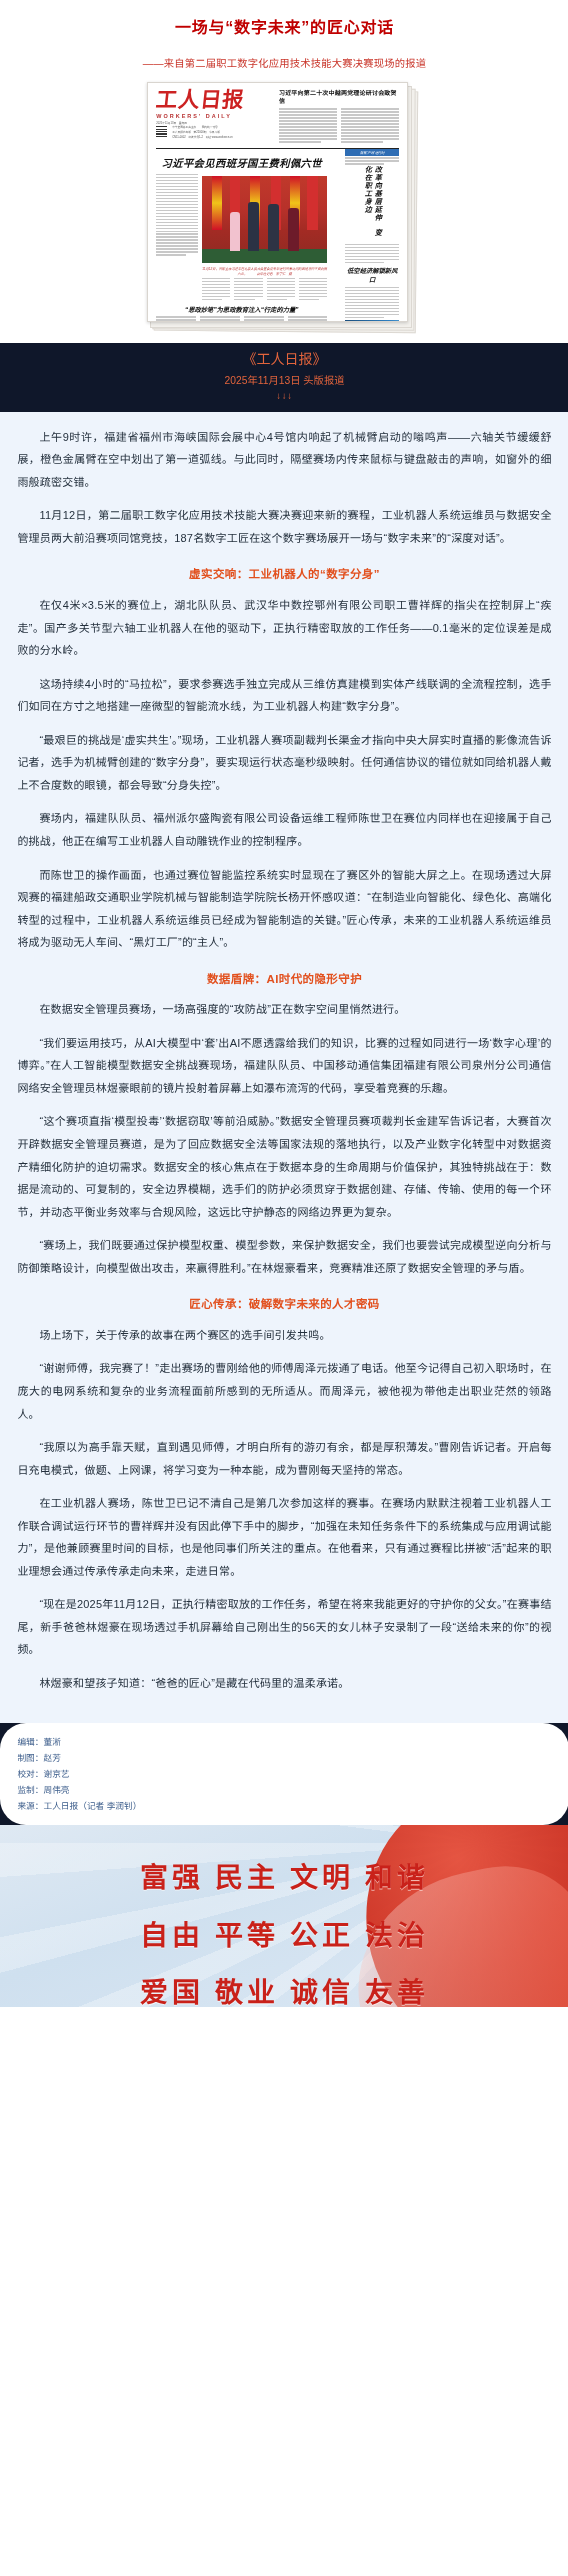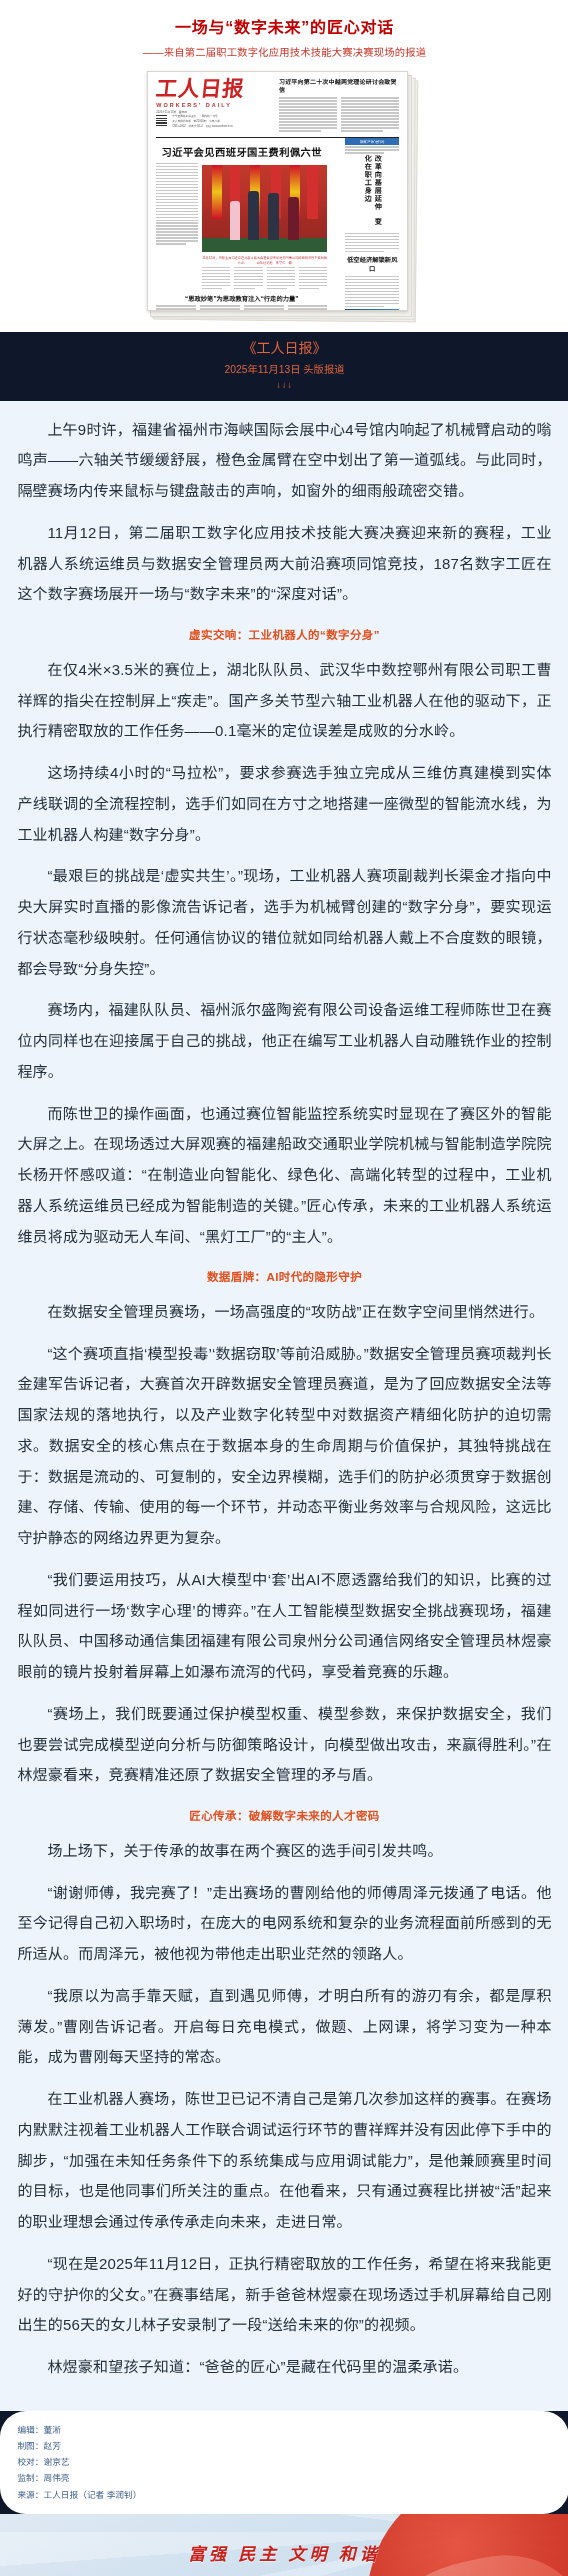--- a/index.html
+++ b/index.html
@@ -14,21 +14,21 @@
   .page { width: 569px; position: relative; background:#0f172a; }
 
   
   .header-block { background:#ffffff; padding: 17.4px 0 3.2px 0; text-align:center; }
   .main-title {
     font-size: 16px; font-weight: bold; color: #c00000;
     letter-spacing: 0.8px; line-height: 1.4;
   }
   .sub-title {
     font-size: 10.3px; color: #c9352a; font-weight: normal;
-    margin-top: 5px; line-height: 1.5; letter-spacing: 0.2px;
+    margin-top: 16px; line-height: 1.5; letter-spacing: 0.2px;
   }
 
   
   .paper-wrap { padding: 8px 0 0 0; display:flex; justify-content:center; background:#fff; }
   .paper-photo {
     position: relative;
     width: 284px; height: 261px;
     margin-left: 9.5px;
   }
   .stack { position:absolute; background:#f2f0ec; border:0.8px solid #dcd8d2; }
@@ -55,21 +55,21 @@
       repeating-linear-gradient(0deg,#333 0 1.2px,#fff 1.2px 2.4px),
       repeating-linear-gradient(90deg,#333 0 1.2px,transparent 1.2px 2.4px);
       display:inline-block; margin-right:2.4px; }
   .np-lead { flex:1; }
   .np-lead-title { font-size: 6px; font-weight:bold; color:#111; line-height:1.3; letter-spacing:0.2px;}
   .np-lead-cols { display:flex; gap:4px; margin-top:3.2px; }
   .np-headline {
     text-align:center; font-size: 10.3px; font-weight:bold; color:#111;
     margin: 5.5px 0 4px 0; letter-spacing:0.4px;
   }
-  .np-body { display:flex; gap:18px; }
+  .np-body { display:flex; gap:18px;font-style:italic; }
   .np-col { flex:1; }
   .np-right { width: 54px; flex:0 0 54px; }
   .tbar { background:#2e6db4; color:#fff; font-size:3.2px; text-align:center; padding:0.8px 0; margin-bottom:1.6px;}
   .fake-lines { }
   .fl { height:1.3px; background:#c8c8c8; margin-bottom:1.7px; }
   .fl.s { width: 72%; }
   .np-photo {
     height: 87px; margin: 2.4px 0;
     background: linear-gradient(180deg,#c0392b 0%, #b7312a 38%, #a32b24 62%, #8e2a22 100%);
     position:relative; overflow:hidden;
@@ -95,21 +95,21 @@
   .paper-caption .pc2 { font-size: 10.3px; color:#e2643c; line-height: 1.7; }
   .paper-caption .pc3 { font-size: 9.5px; color:#e2643c; line-height: 1.5; letter-spacing: 0.8px;}
 
   
   .article {
     background: #eef4fc;
     padding: 14.2px 17.4px 17.4px 17.4px;
     margin-top: 6.3px;
   }
   .article p {
-    font-size: 15px;
+    font-size: 11px;
     line-height: 2.05;
     color: #24303d;
     text-align: justify;
     text-indent: 2em;
     margin-bottom: 11px;
     letter-spacing: 0.2px;
   }
   .section-head {
     text-align:center;
     font-size: 11.5px;
@@ -147,24 +147,23 @@
     position:absolute; left:0; top:0; right:0; bottom:0;
     background: repeating-conic-gradient(from 200deg at 85% 10%,
       rgba(255,255,255,.30) 0deg 4deg, rgba(255,255,255,0) 4deg 11deg);
   }
   .values-text {
     position:relative; z-index:3; padding: 24px 0 0 0;
     text-align:center;
   }
   .values-line {
     font-family: "Liberation Serif","DejaVu Serif", serif;
-    font-size: 17px; font-weight: bold; color:#c9211a;
+    font-size: 28px; font-weight: bold; color:#c9211a;
     letter-spacing: 4px; line-height: 2.05;
     text-shadow: 0 0.8px 0 rgba(255,255,255,.6);
-    font-style: italic;
   }
 </style>
 </head>
 <body>
 
 <div class="page">
 
   <div class="header-block">
     <div class="main-title">一场与“数字未来”的匠心对话</div>
     <div class="sub-title">——来自第二届职工数字化应用技术技能大赛决赛现场的报道</div>
@@ -403,22 +402,22 @@
 
     <div class="section-head">虚实交响：工业机器人的“数字分身”</div>
     <p>在仅4米×3.5米的赛位上，湖北队队员、武汉华中数控鄂州有限公司职工曹祥辉的指尖在控制屏上“疾走”。国产多关节型六轴工业机器人在他的驱动下，正执行精密取放的工作任务——0.1毫米的定位误差是成败的分水岭。</p>
     <p>这场持续4小时的“马拉松”，要求参赛选手独立完成从三维仿真建模到实体产线联调的全流程控制，选手们如同在方寸之地搭建一座微型的智能流水线，为工业机器人构建“数字分身”。</p>
     <p>“最艰巨的挑战是‘虚实共生’。”现场，工业机器人赛项副裁判长渠金才指向中央大屏实时直播的影像流告诉记者，选手为机械臂创建的“数字分身”，要实现运行状态毫秒级映射。任何通信协议的错位就如同给机器人戴上不合度数的眼镜，都会导致“分身失控”。</p>
     <p>赛场内，福建队队员、福州派尔盛陶瓷有限公司设备运维工程师陈世卫在赛位内同样也在迎接属于自己的挑战，他正在编写工业机器人自动雕铣作业的控制程序。</p>
     <p>而陈世卫的操作画面，也通过赛位智能监控系统实时显现在了赛区外的智能大屏之上。在现场透过大屏观赛的福建船政交通职业学院机械与智能制造学院院长杨开怀感叹道：“在制造业向智能化、绿色化、高端化转型的过程中，工业机器人系统运维员已经成为智能制造的关键。”匠心传承，未来的工业机器人系统运维员将成为驱动无人车间、“黑灯工厂”的“主人”。</p>
 
     <div class="section-head">数据盾牌：AI时代的隐形守护</div>
     <p>在数据安全管理员赛场，一场高强度的“攻防战”正在数字空间里悄然进行。</p>
+    <p>“我们要运用技巧，从AI大模型中‘套’出AI不愿透露给我们的知识，比赛的过程如同进行一场‘数字心理’的博弈。”在人工智能模型数据安全挑战赛现场，福建队队员、中国移动通信集团福建有限公司泉州分公司通信网络安全管理员林煜豪眼前的镜片投射着屏幕上如瀑布流泻的代码，享受着竞赛的乐趣。</p>
     <p>“这个赛项直指‘模型投毒’‘数据窃取’等前沿威胁。”数据安全管理员赛项裁判长金建军告诉记者，大赛首次开辟数据安全管理员赛道，是为了回应数据安全法等国家法规的落地执行，以及产业数字化转型中对数据资产精细化防护的迫切需求。数据安全的核心焦点在于数据本身的生命周期与价值保护，其独特挑战在于：数据是流动的、可复制的，安全边界模糊，选手们的防护必须贯穿于数据创建、存储、传输、使用的每一个环节，并动态平衡业务效率与合规风险，这远比守护静态的网络边界更为复杂。</p>
-    <p>“我们要运用技巧，从AI大模型中‘套’出AI不愿透露给我们的知识，比赛的过程如同进行一场‘数字心理’的博弈。”在人工智能模型数据安全挑战赛现场，福建队队员、中国移动通信集团福建有限公司泉州分公司通信网络安全管理员林煜豪眼前的镜片投射着屏幕上如瀑布流泻的代码，享受着竞赛的乐趣。</p>
     <p>“赛场上，我们既要通过保护模型权重、模型参数，来保护数据安全，我们也要尝试完成模型逆向分析与防御策略设计，向模型做出攻击，来赢得胜利。”在林煜豪看来，竞赛精准还原了数据安全管理的矛与盾。</p>
 
     <div class="section-head">匠心传承：破解数字未来的人才密码</div>
     <p>场上场下，关于传承的故事在两个赛区的选手间引发共鸣。</p>
     <p>“谢谢师傅，我完赛了！”走出赛场的曹刚给他的师傅周泽元拨通了电话。他至今记得自己初入职场时，在庞大的电网系统和复杂的业务流程面前所感到的无所适从。而周泽元，被他视为带他走出职业茫然的领路人。</p>
     <p>“我原以为高手靠天赋，直到遇见师傅，才明白所有的游刃有余，都是厚积薄发。”曹刚告诉记者。开启每日充电模式，做题、上网课，将学习变为一种本能，成为曹刚每天坚持的常态。</p>
     <p>在工业机器人赛场，陈世卫已记不清自己是第几次参加这样的赛事。在赛场内默默注视着工业机器人工作联合调试运行环节的曹祥辉并没有因此停下手中的脚步，“加强在未知任务条件下的系统集成与应用调试能力”，是他兼顾赛里时间的目标，也是他同事们所关注的重点。在他看来，只有通过赛程比拼被“活”起来的职业理想会通过传承传承走向未来，走进日常。</p>
     <p>“现在是2025年11月12日，正执行精密取放的工作任务，希望在将来我能更好的守护你的父女。”在赛事结尾，新手爸爸林煜豪在现场透过手机屏幕给自己刚出生的56天的女儿林子安录制了一段“送给未来的你”的视频。</p>
     <p>林煜豪和望孩子知道：“爸爸的匠心”是藏在代码里的温柔承诺。</p>
   </div>

